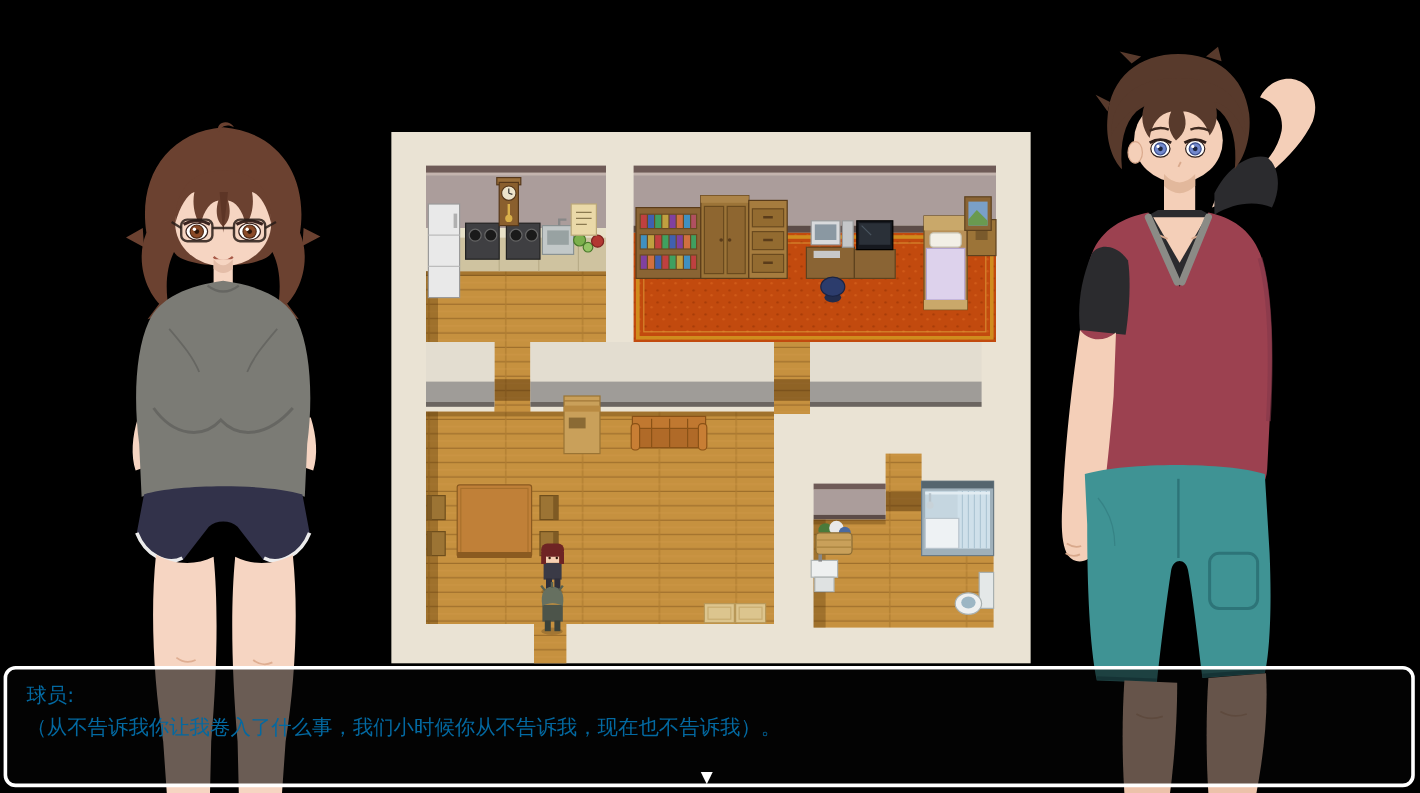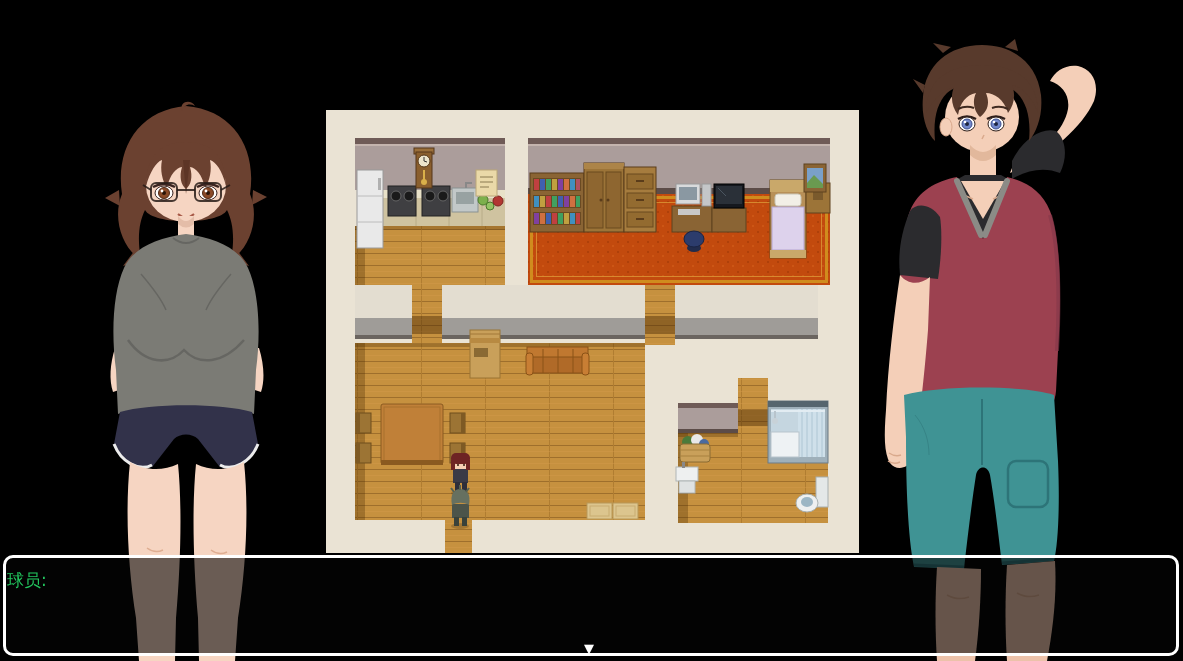--- a/index.html
+++ b/index.html
@@ -4,21 +4,21 @@
 <style>
   html,body{margin:0;padding:0;background:#000;}
   .stage{position:relative;width:1183px;height:661px;background:#000;overflow:hidden;
          font-family:"DejaVu Sans","Liberation Sans",sans-serif;}
   svg{display:block;}
   .char-left{position:absolute;left:95px;top:98px;z-index:1;}
   .map{position:absolute;left:326px;top:110px;z-index:1;}
   .char-right{position:absolute;left:855px;top:35px;z-index:1;}
   .dialog{position:absolute;left:3px;top:555px;width:1176px;height:101px;box-sizing:border-box;
           border:3px solid #fff;border-radius:10px;background:rgba(6,6,6,.58);
-          padding:9px 1px;color:#22c55e;z-index:20;}
+          padding:9px 16px;color:#0369a1;z-index:20;}
   .speaker,.line{font-size:17px;line-height:27px;white-space:pre-wrap;}
   .cont{position:absolute;left:584px;top:642px;color:#fff;font-size:13px;line-height:1;z-index:30;}
 </style>
 </head>
 <body>
 
 <div class="stage">
 
   <svg class="char-left" width="185" height="563" viewBox="0 0 185 563">
     <g>
@@ -404,16 +404,17 @@
     </g>
     <g fill="#ecc2aa">
       <path d="M82 532 C80 562 80 596 82 626 L120 626 C124 596 126 562 126 534 Z"></path>
       <path d="M152 530 C150 560 150 596 152 626 L192 626 C198 594 202 560 200 526 Z"></path>
       <path d="M92 560 q10 6 22 2 M162 558 q10 6 22 2" stroke="#d9a98c" stroke-width="1.5" fill="none"></path>
     </g>
   </svg>
 
   <div class="dialog">
     <div class="speaker">球员:</div>
+    <div class="line">（从不告诉我你让我卷入了什么事，我们小时候你从不告诉我，现在也不告诉我）。</div>
   </div>
   <div class="cont">▼</div>
 
 </div>
 
 </body></html>

